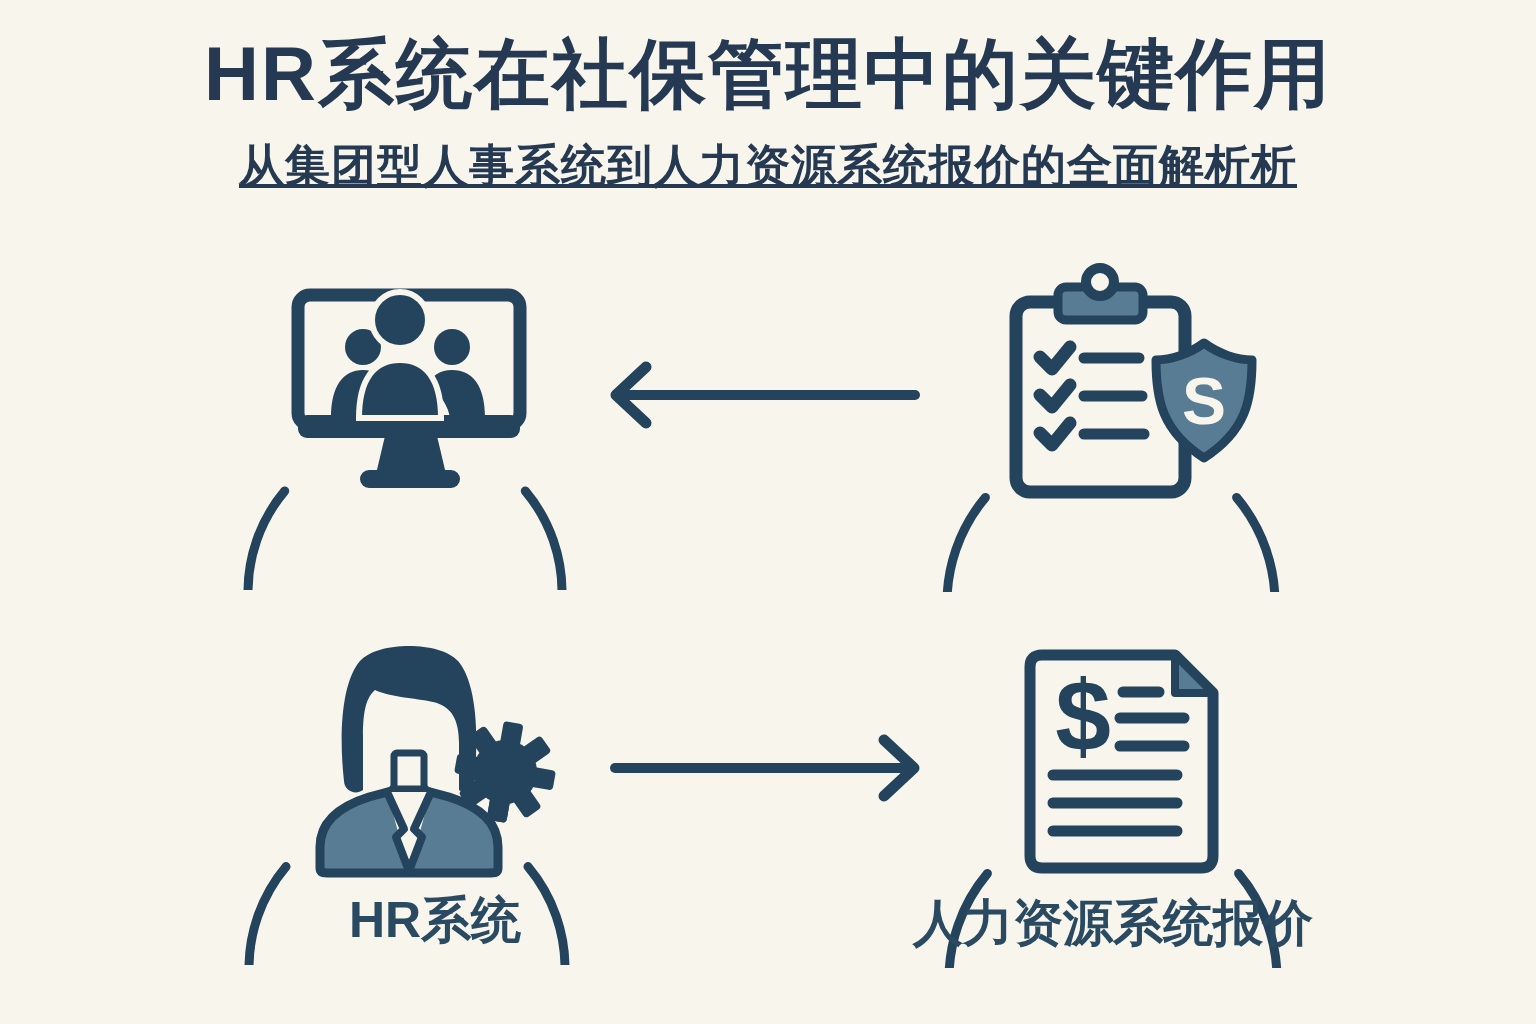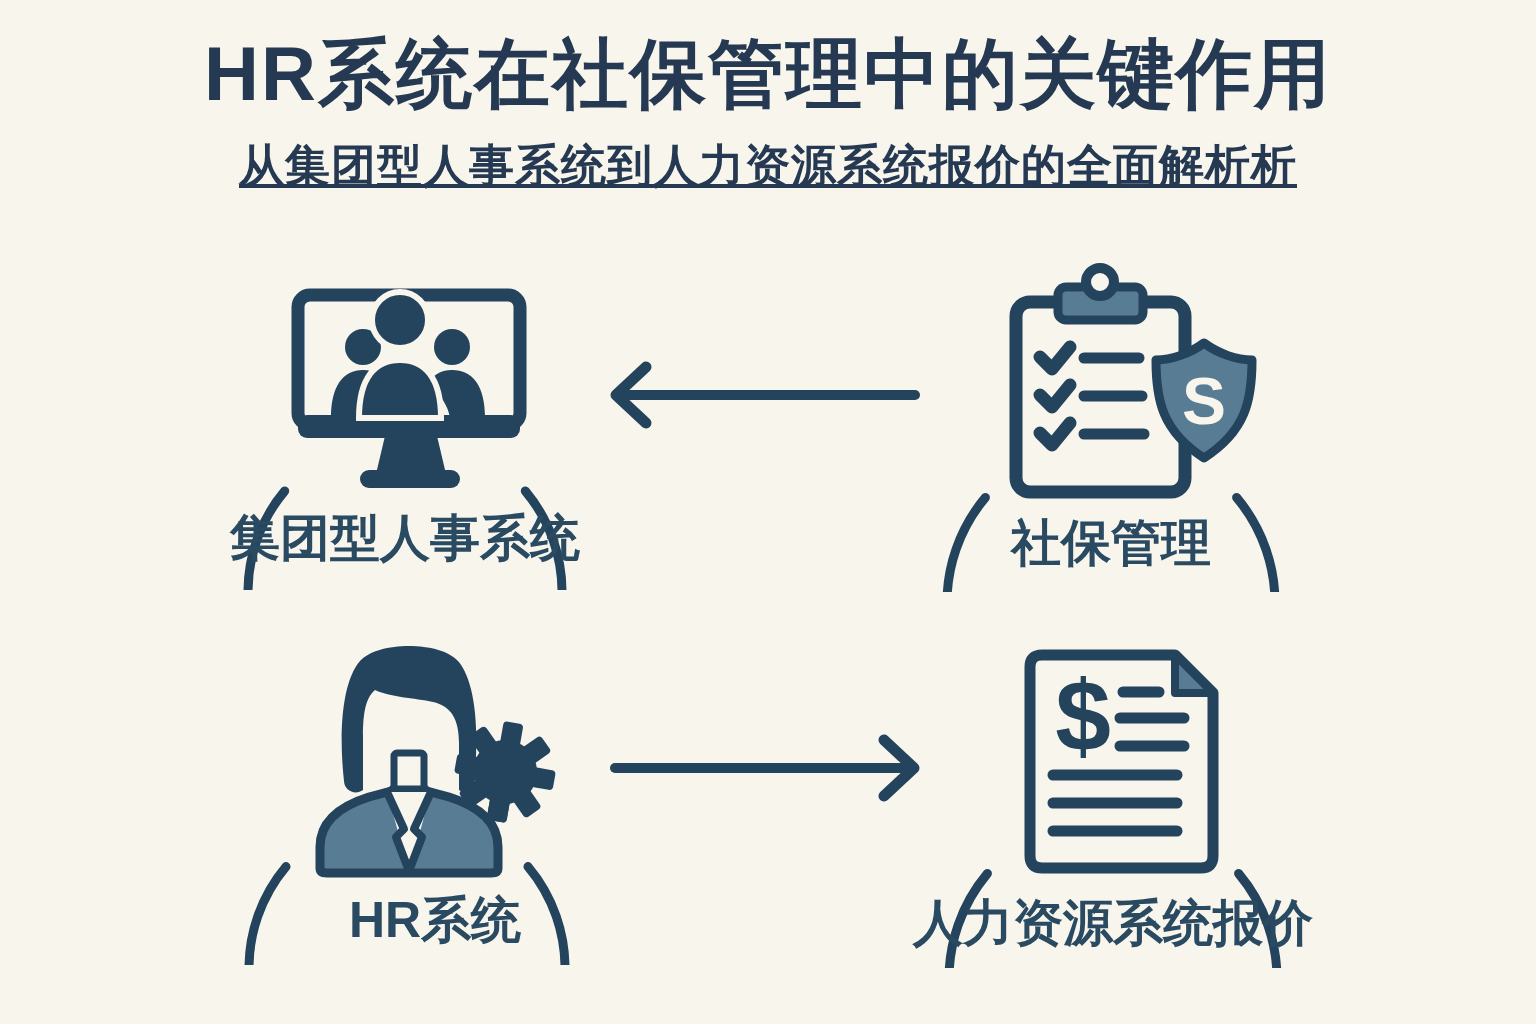--- a/index.html
+++ b/index.html
@@ -56,21 +56,20 @@
       </g>
       <g>
         <circle class="nv" cx="148" cy="137" r="18"></circle>
         <circle class="nv" cx="237" cy="137" r="18"></circle>
         <path class="nv" d="M116,208 C116,176 128,160 148,160 C160,160 168,166 172,174 C158,186 152,196 150,208 Z"></path>
         <path class="nv" d="M270,208 C270,176 258,160 237,160 C225,160 217,166 213,174 C227,186 233,196 235,208 Z"></path>
         <circle class="nvc" stroke-width="6" cx="185" cy="110" r="28"></circle>
         <path class="nvc" stroke-width="6" d="M144,208 C144,168 160,150 185,150 C210,150 226,168 226,208 Z"></path>
       </g>
     </svg>
-    <div class="label" style="top:303px;">集团型人事系统</div>
   </div>
 
   <div class="node" style="left:921px;top:212px;">
     <svg width="380" height="380" viewBox="0 0 380 380">
       <path class="arc" d="M 64.4 285.5 A 164 164 0 1 0 315.6 285.5"></path>
       <g>
         <rect class="no" stroke-width="13" x="95" y="90" width="169" height="190" rx="14"></rect>
         <rect class="sf" stroke-width="9" x="137" y="75" width="85" height="33" rx="8"></rect>
         <circle class="cfs" stroke-width="10" cx="179" cy="70" r="14"></circle>
         <polyline class="no" stroke-width="13" points="119,145 131,157 149,135"></polyline>
@@ -78,21 +77,20 @@
         <polyline class="no" stroke-width="13" points="119,221 131,233 149,211"></polyline>
         <line class="no" stroke-width="11" x1="163" y1="146" x2="218" y2="146"></line>
         <line class="no" stroke-width="11" x1="163" y1="184" x2="221" y2="184"></line>
         <line class="no" stroke-width="11" x1="163" y1="222" x2="223" y2="222"></line>
       </g>
       <g>
         <path class="sf" stroke-width="9" d="M283,131 C298,142 316,148 331,148 C331,188 325,219 283,246 C241,219 235,188 235,148 C250,148 268,142 283,131 Z"></path>
         <text class="sym" x="283" y="212" font-size="66" text-anchor="middle">S</text>
       </g>
     </svg>
-    <div class="label" style="top:306px;">社保管理</div>
   </div>
 
   <div class="node" style="left:217px;top:585px;">
     <svg width="380" height="380" viewBox="0 0 380 380">
       <path class="arc" d="M 69 281.6 A 158 158 0 1 0 311 281.6"></path>
       <g transform="translate(288,187) rotate(10)">
         <rect class="nv" x="-10" y="-50" width="20" height="26" rx="4"></rect>
         <rect class="nv" x="-10" y="24" width="20" height="26" rx="4" transform="rotate(0)"></rect>
         <rect class="nv" x="-10" y="-50" width="20" height="26" rx="4" transform="rotate(45)"></rect>
         <rect class="nv" x="-10" y="-50" width="20" height="26" rx="4" transform="rotate(90)"></rect>

